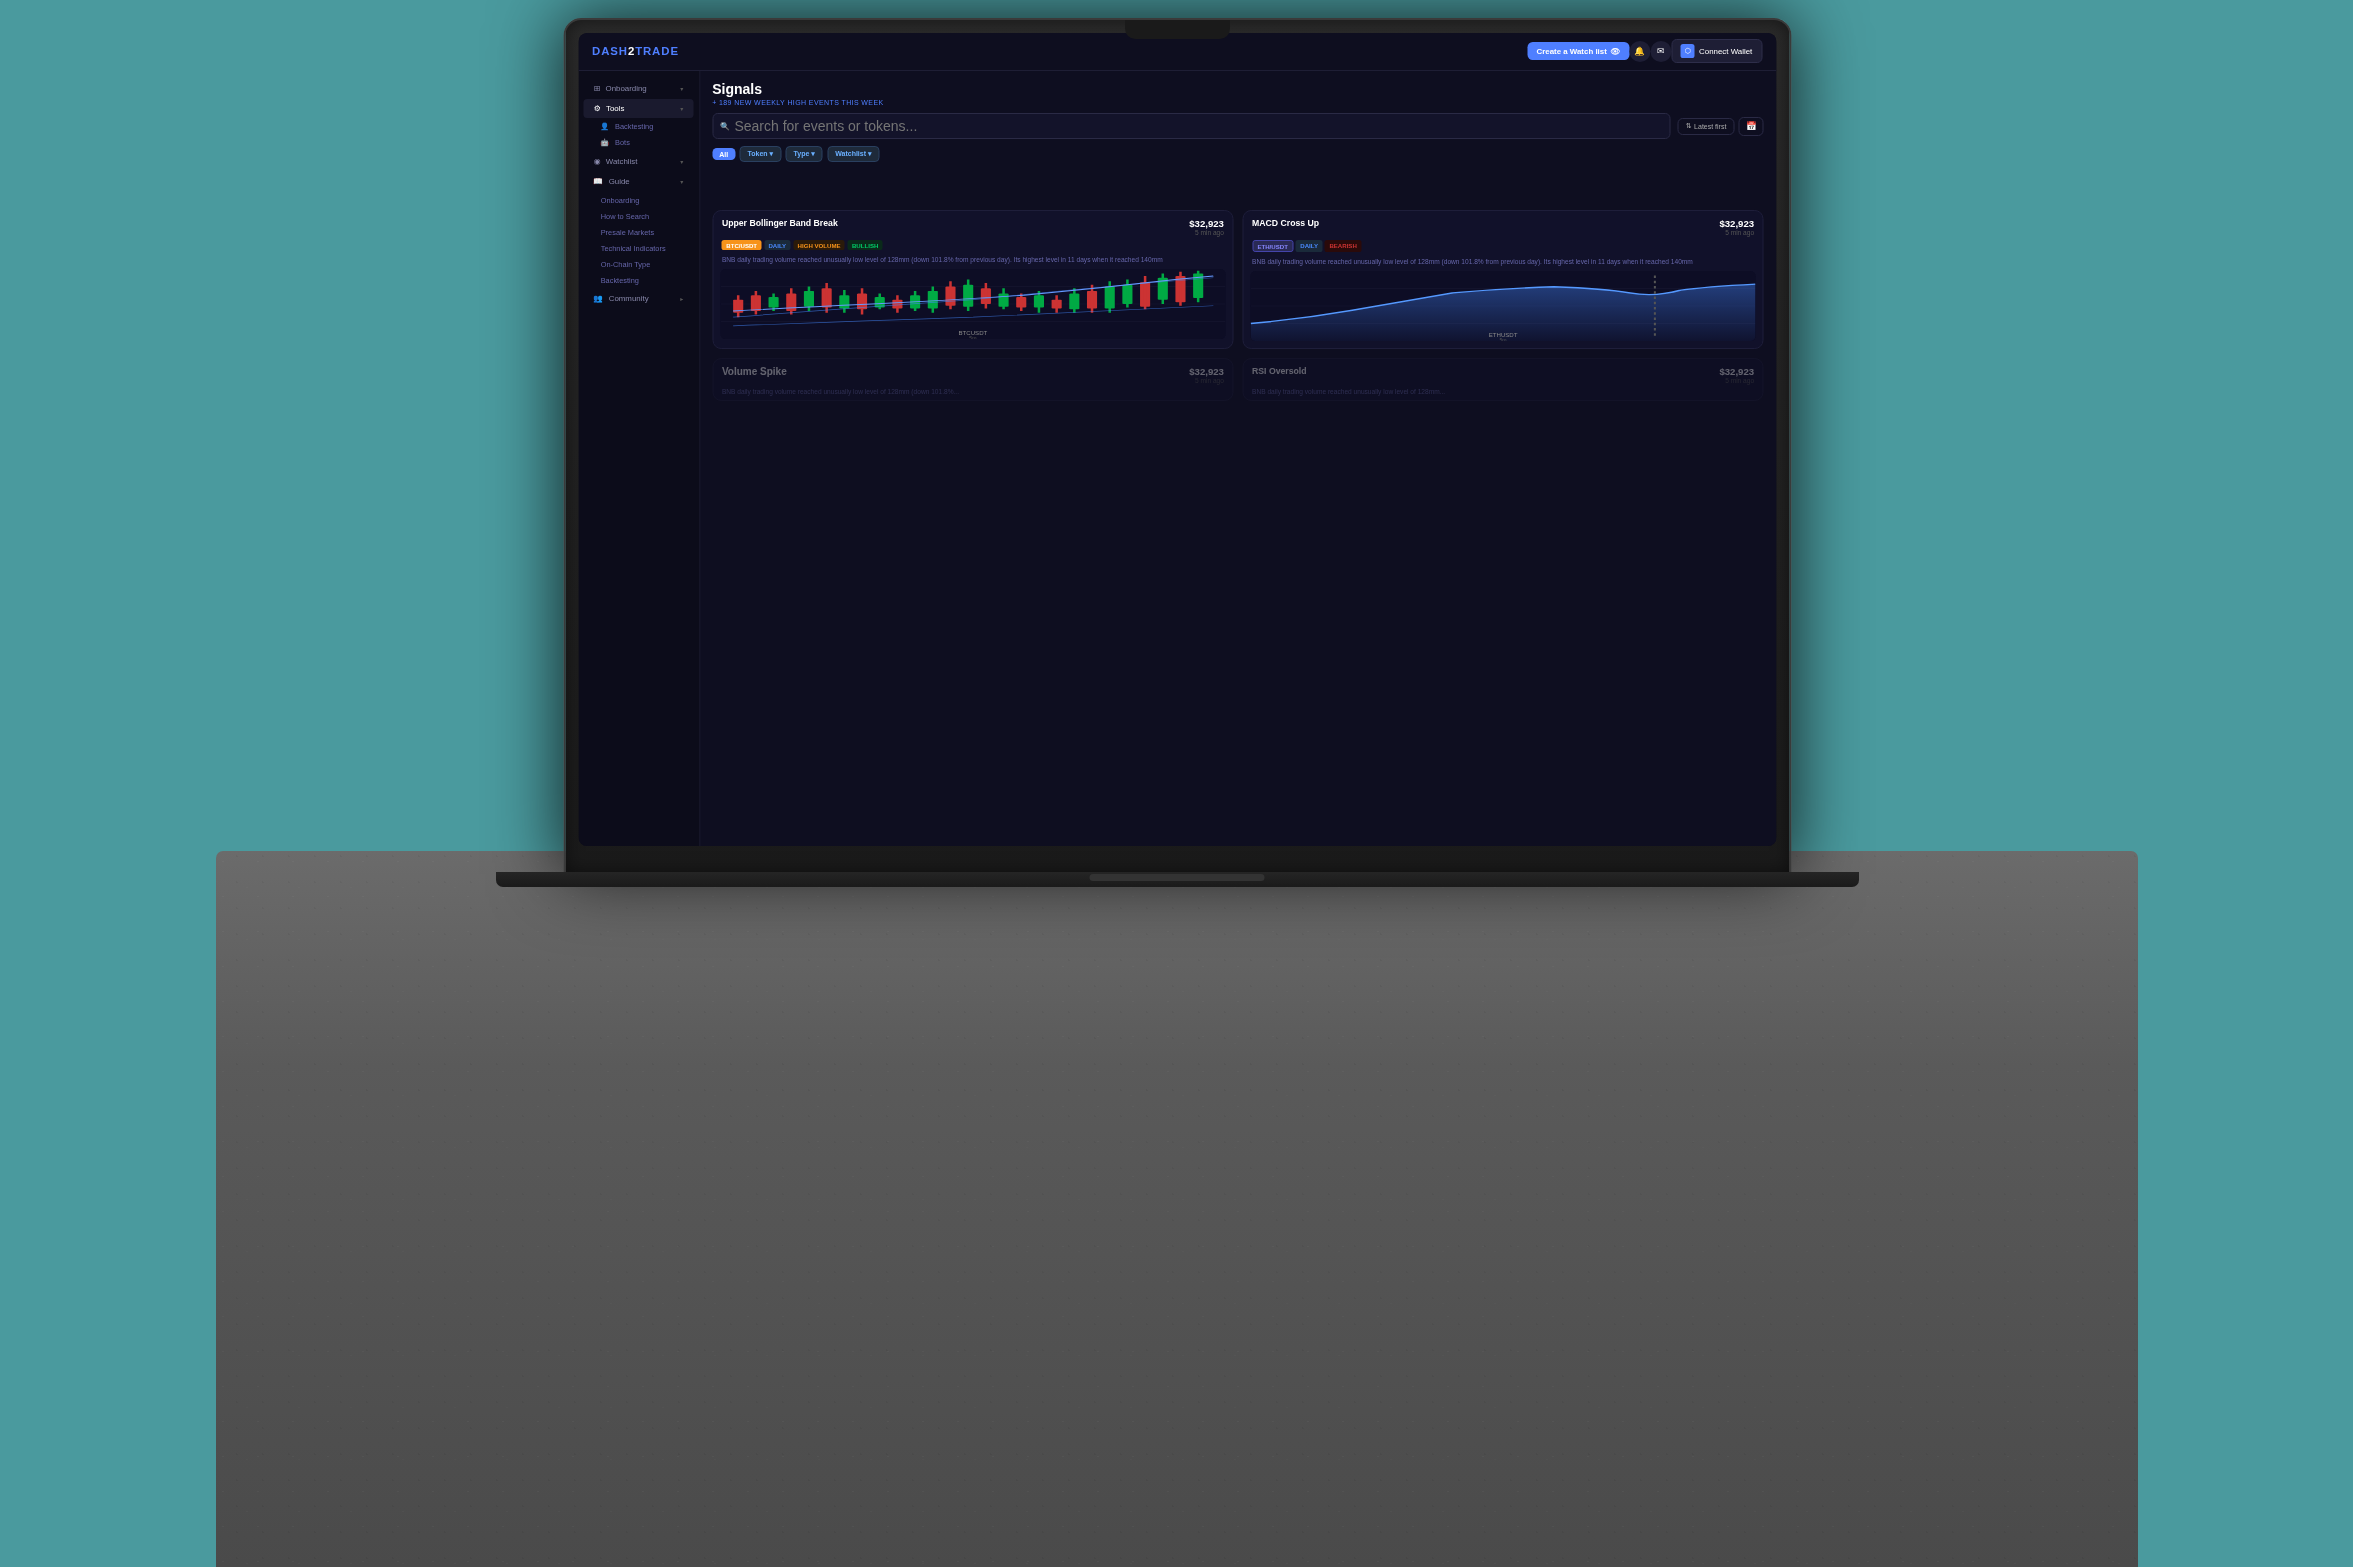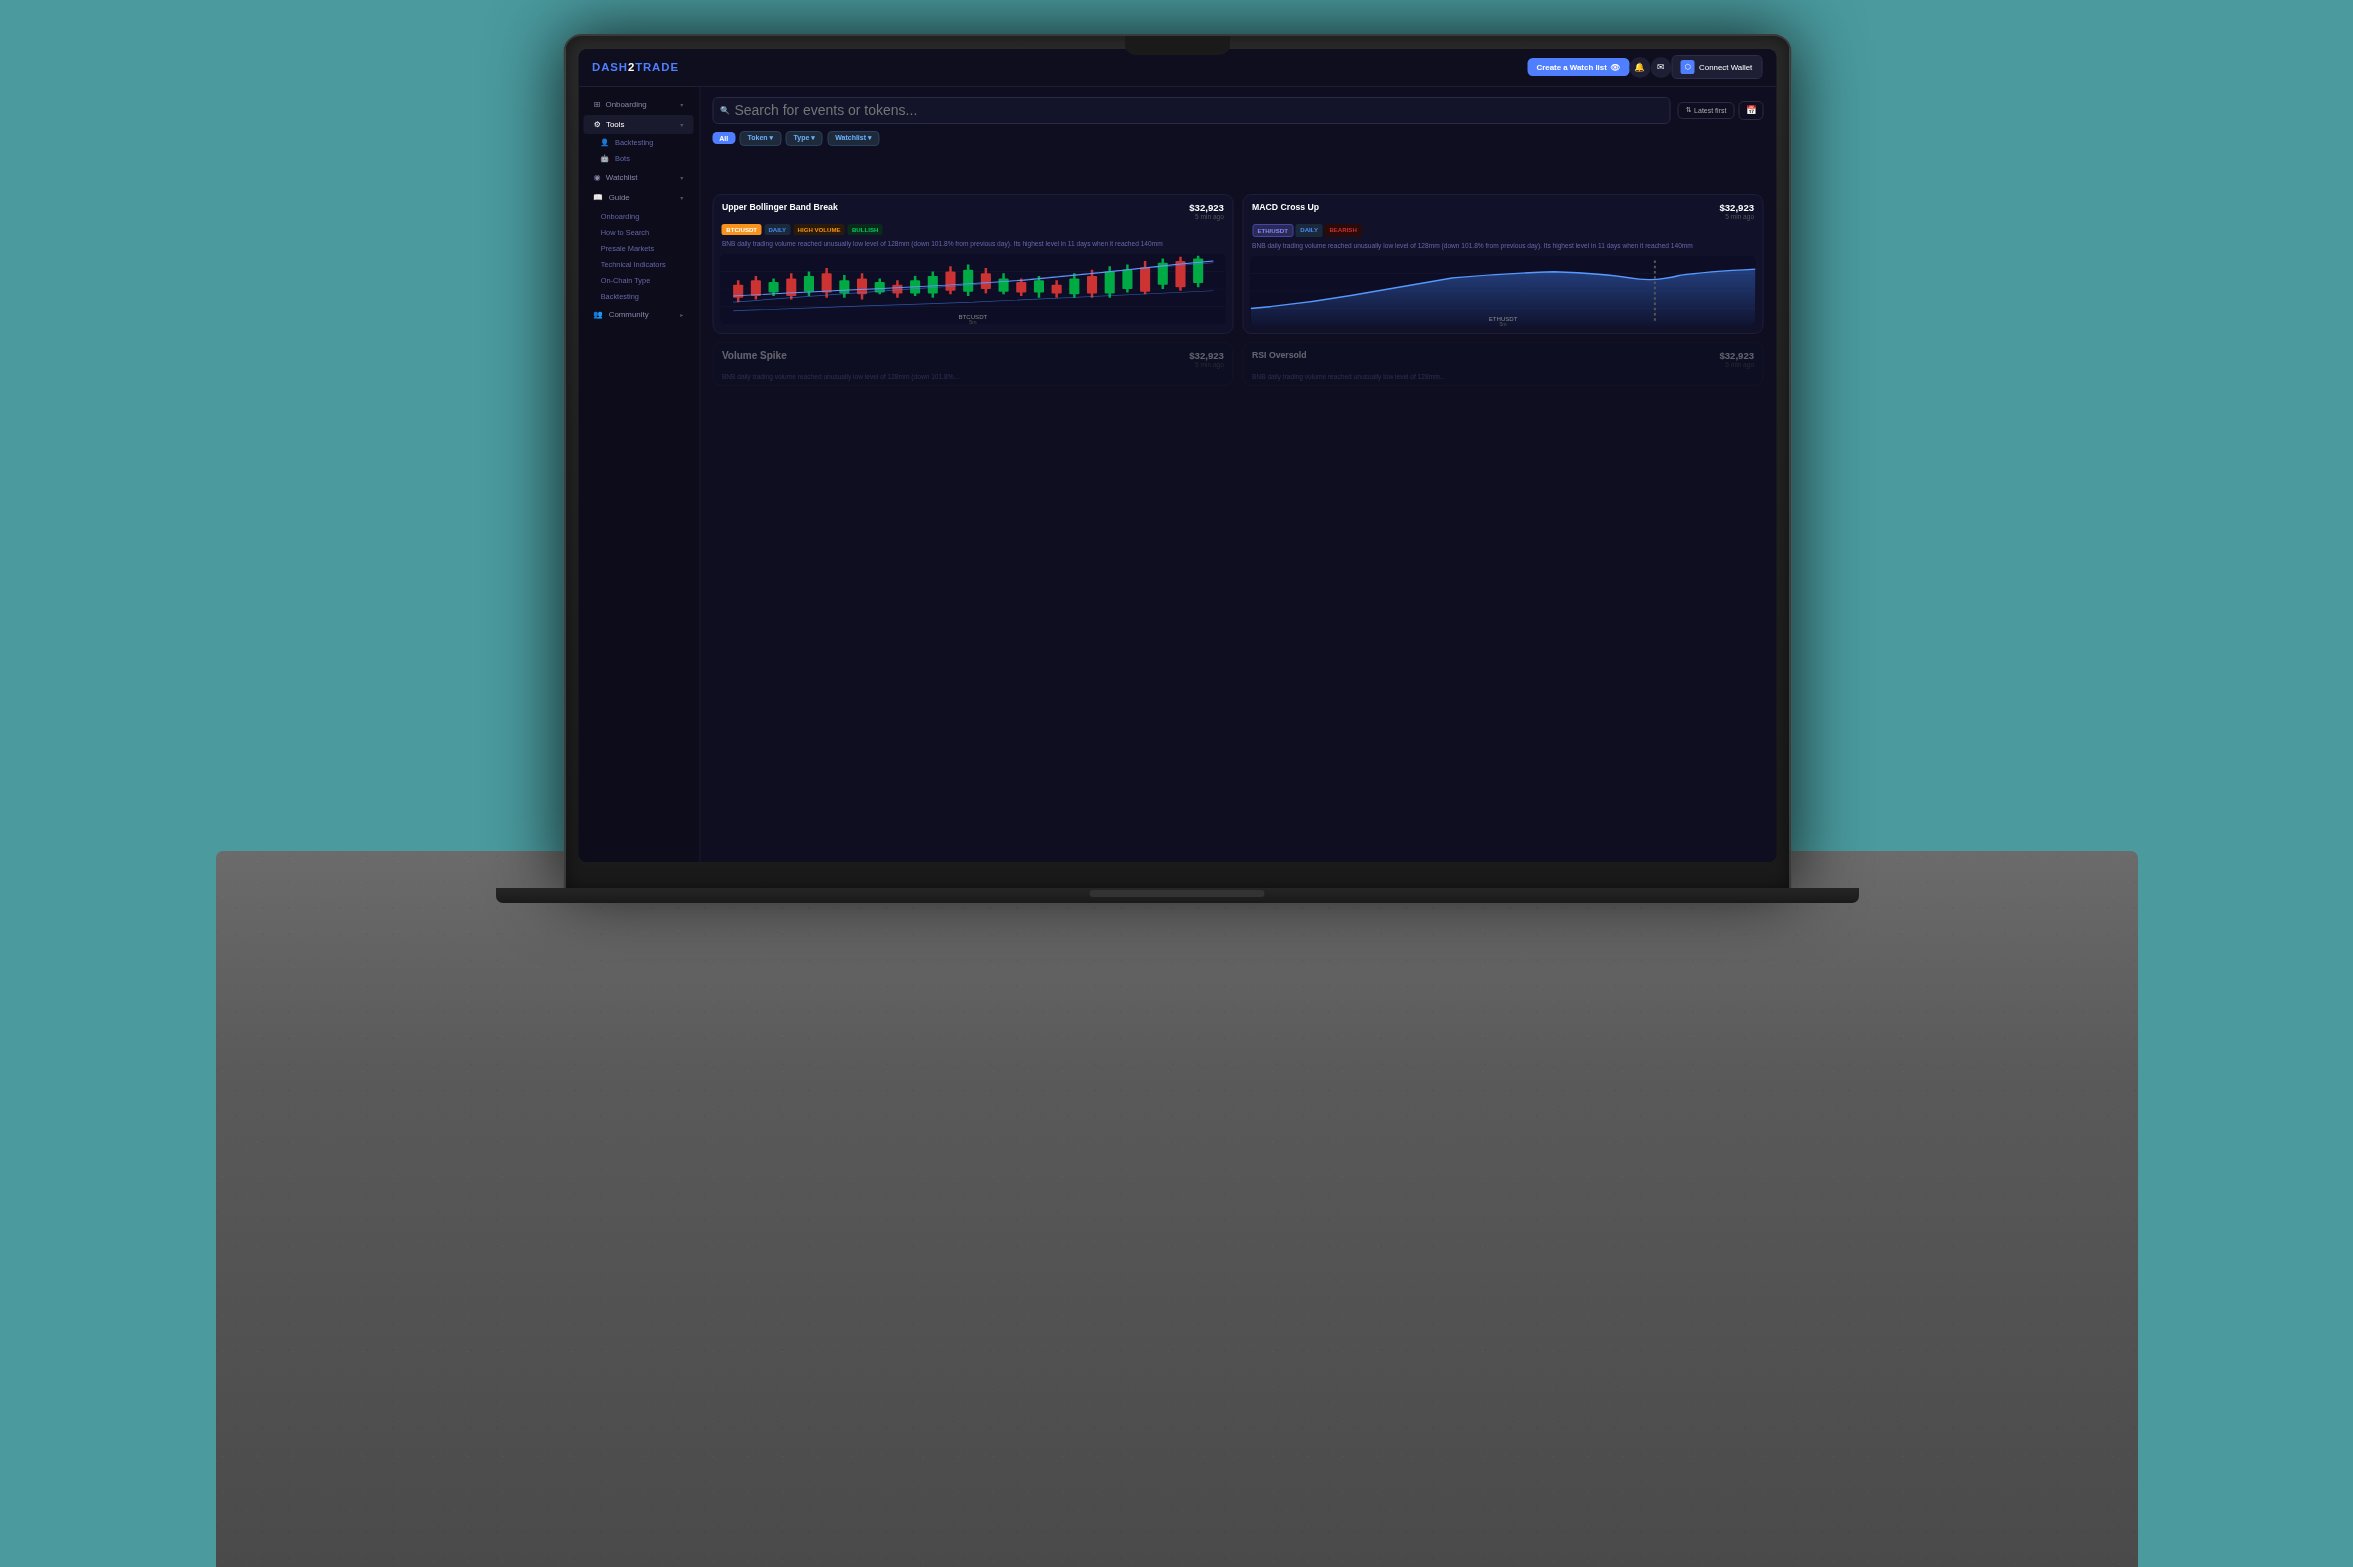--- a/index.html
+++ b/index.html
@@ -43,21 +43,21 @@
       top: 17.5px;
       left: 50%;
       transform: translateX(-50%);
       width: 1573px;
       height: 1048px;
     }
 
     
     .laptop-body {
       position: absolute;
-      top: 16px;
+      top: 0;
       left: 50%;
       transform: translateX(-50%);
       width: 1228px;
       height: 856px;
       background: linear-gradient(180deg, #2a2a2a 0%, #1a1a1a 100%);
       border-radius: 17.5px 17.5px 0 0;
       border: 2.6px solid #3a3a3a;
       box-shadow: 0 0 70px rgba(0,0,0,0.8), inset 0 0 17.5px rgba(0,0,0,0.5);
       perspective: 874px;
     }
@@ -562,20 +562,24 @@
 
             <div class="sidebar-item">
               <span>👥</span>
               <span>Community</span>
               <span class="sidebar-chevron">▸</span>
             </div>
           </div>
 
           <div class="content-area">
 
+            <div class="signals-header">
+              <div class="signals-title">Signals</div>
+              <div class="signals-subtitle">+ 189 NEW WEEKLY HIGH EVENTS THIS WEEK</div>
+            </div>
 
             <div class="controls-row">
               <div class="search-box">
                 <span class="search-icon">🔍</span>
                 <input class="search-input" type="text" placeholder="Search for events or tokens..." style="">
               </div>
               <div class="filter-group">
                 <button class="sort-btn">
                   <span>⇅</span>
                   <span>Latest first</span>

